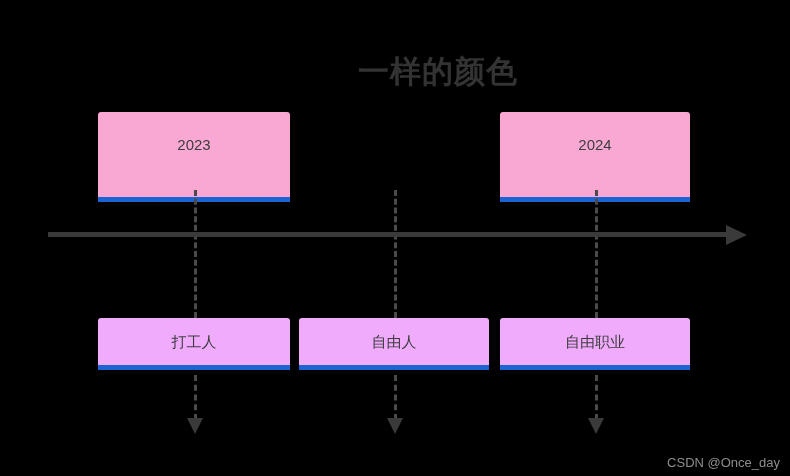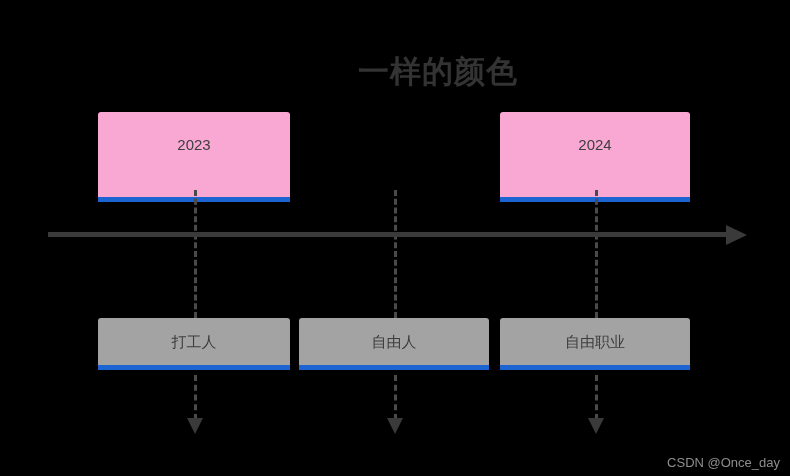--- a/index.html
+++ b/index.html
@@ -64,21 +64,21 @@
   }
   .card.period .card-label {
     position: relative;
     top: -10px;
   }
 
   
   .card.role {
     top: 318px;
     height: 52px;
-    background: #a3a3a3;
+    background: #f0abfc;
   }
 
   
   .col-0 { left: 98px;  width: 192px; }
   .col-1 { left: 299px; width: 190px; }
   .col-2 { left: 500px; width: 190px; }
 
   
   .axis {
     position: absolute;

